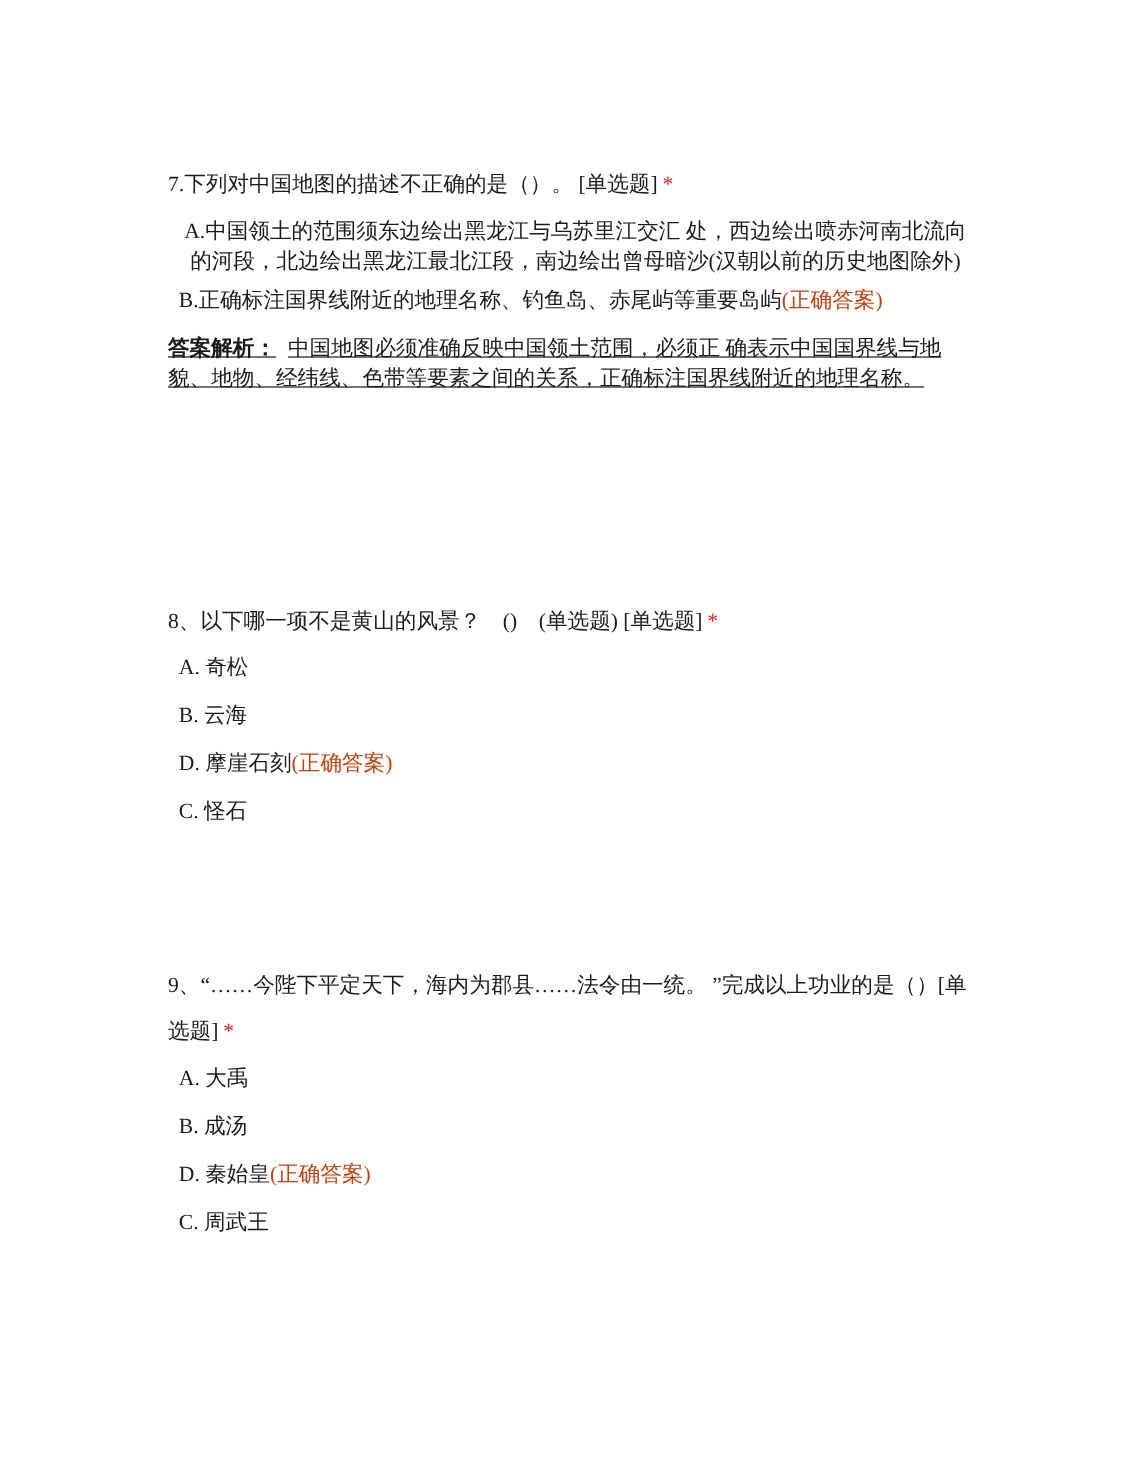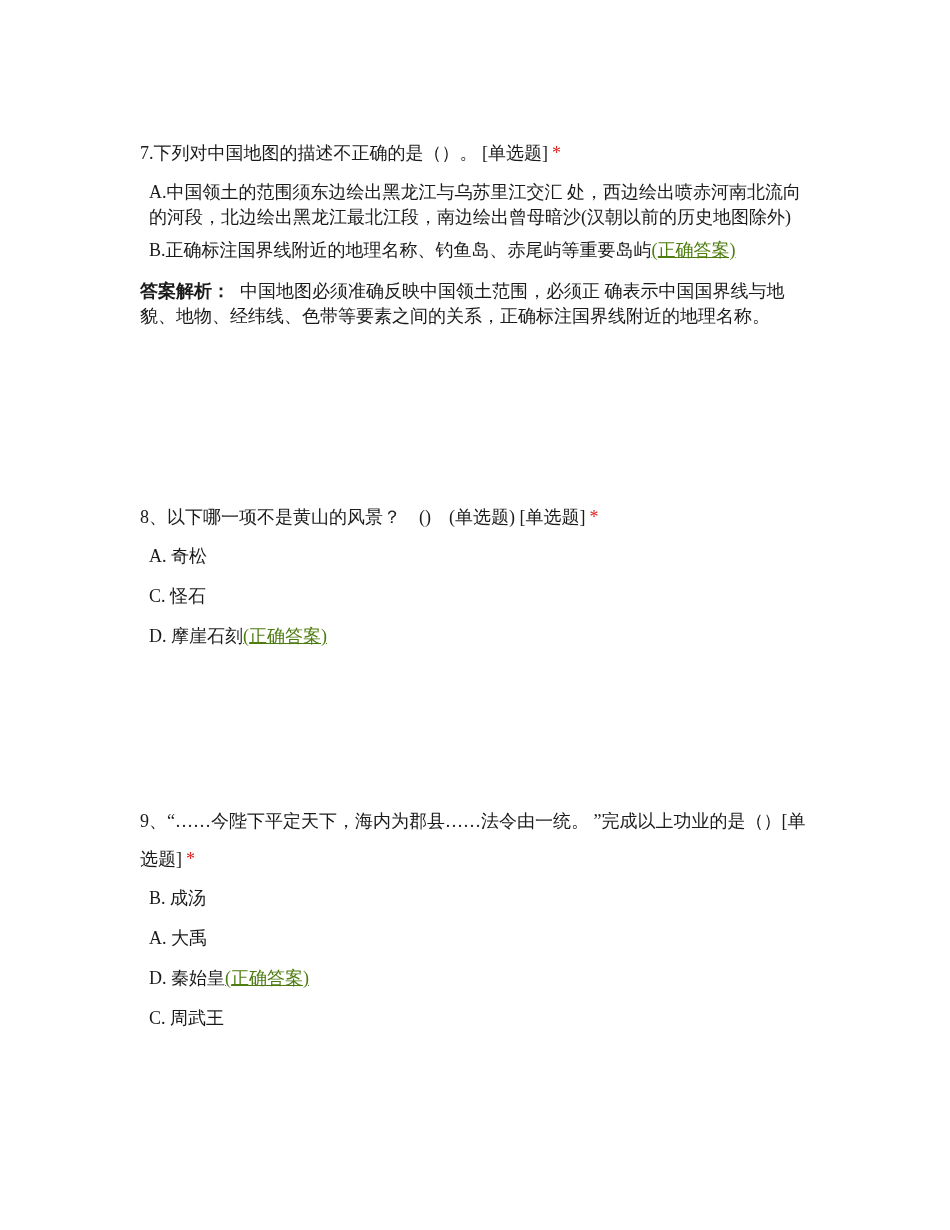--- a/index.html
+++ b/index.html
@@ -32,28 +32,29 @@
     .options {
       margin-top: 14px;
       padding-left: 9px;
     }
     .option {
       line-height: 25px;
       margin-bottom: 15px;
     }
     .option.tight {
       margin-bottom: 8px;
+      text-align: center;
     }
     .correct {
-      color: #4d7c0f;
-      text-decoration: underline;
+      color: #c2410c;
     }
     .analysis {
       line-height: 25px;
       margin-top: 6px;
+      text-decoration: underline;
     }
     .analysis-label {
       font-weight: bold;
       font-family: "DejaVu Sans", "Liberation Sans", sans-serif;
       margin-right: 10px;
     }
     #q7 { top: 140px; }
     #q8 { top: 504px; }
     #q9 { top: 802px; }
     #q9 .q-title { line-height: 38px; }
@@ -77,36 +78,39 @@
   </div>
 </div>
 
 <div class="question" id="q8">
   <p class="q-title"><span>8、以下哪一项不是黄山的风景？　()　(单选题) [单选题]</span><span class="req">*</span></p>
   <div class="options">
     <div class="option">
       <span>A. 奇松</span><span class="correct"></span>
     </div>
     <div class="option">
-      <span>C. 怪石</span><span class="correct"></span>
+      <span>B. 云海</span><span class="correct"></span>
     </div>
     <div class="option">
       <span>D. 摩崖石刻</span><span class="correct">(正确答案)</span>
+    </div>
+    <div class="option">
+      <span>C. 怪石</span><span class="correct"></span>
     </div>
   </div>
 </div>
 
 <div class="question" id="q9">
   <p class="q-title"><span>9、“……今陛下平定天下，海内为郡县……法令由一统。 ”完成以上功业的是（）[单选题]</span><span class="req">*</span></p>
   <div class="options">
     <div class="option">
-      <span>B. 成汤</span><span class="correct"></span>
+      <span>A. 大禹</span><span class="correct"></span>
     </div>
     <div class="option">
-      <span>A. 大禹</span><span class="correct"></span>
+      <span>B. 成汤</span><span class="correct"></span>
     </div>
     <div class="option">
       <span>D. 秦始皇</span><span class="correct">(正确答案)</span>
     </div>
     <div class="option">
       <span>C. 周武王</span><span class="correct"></span>
     </div>
   </div>
 </div>
 

